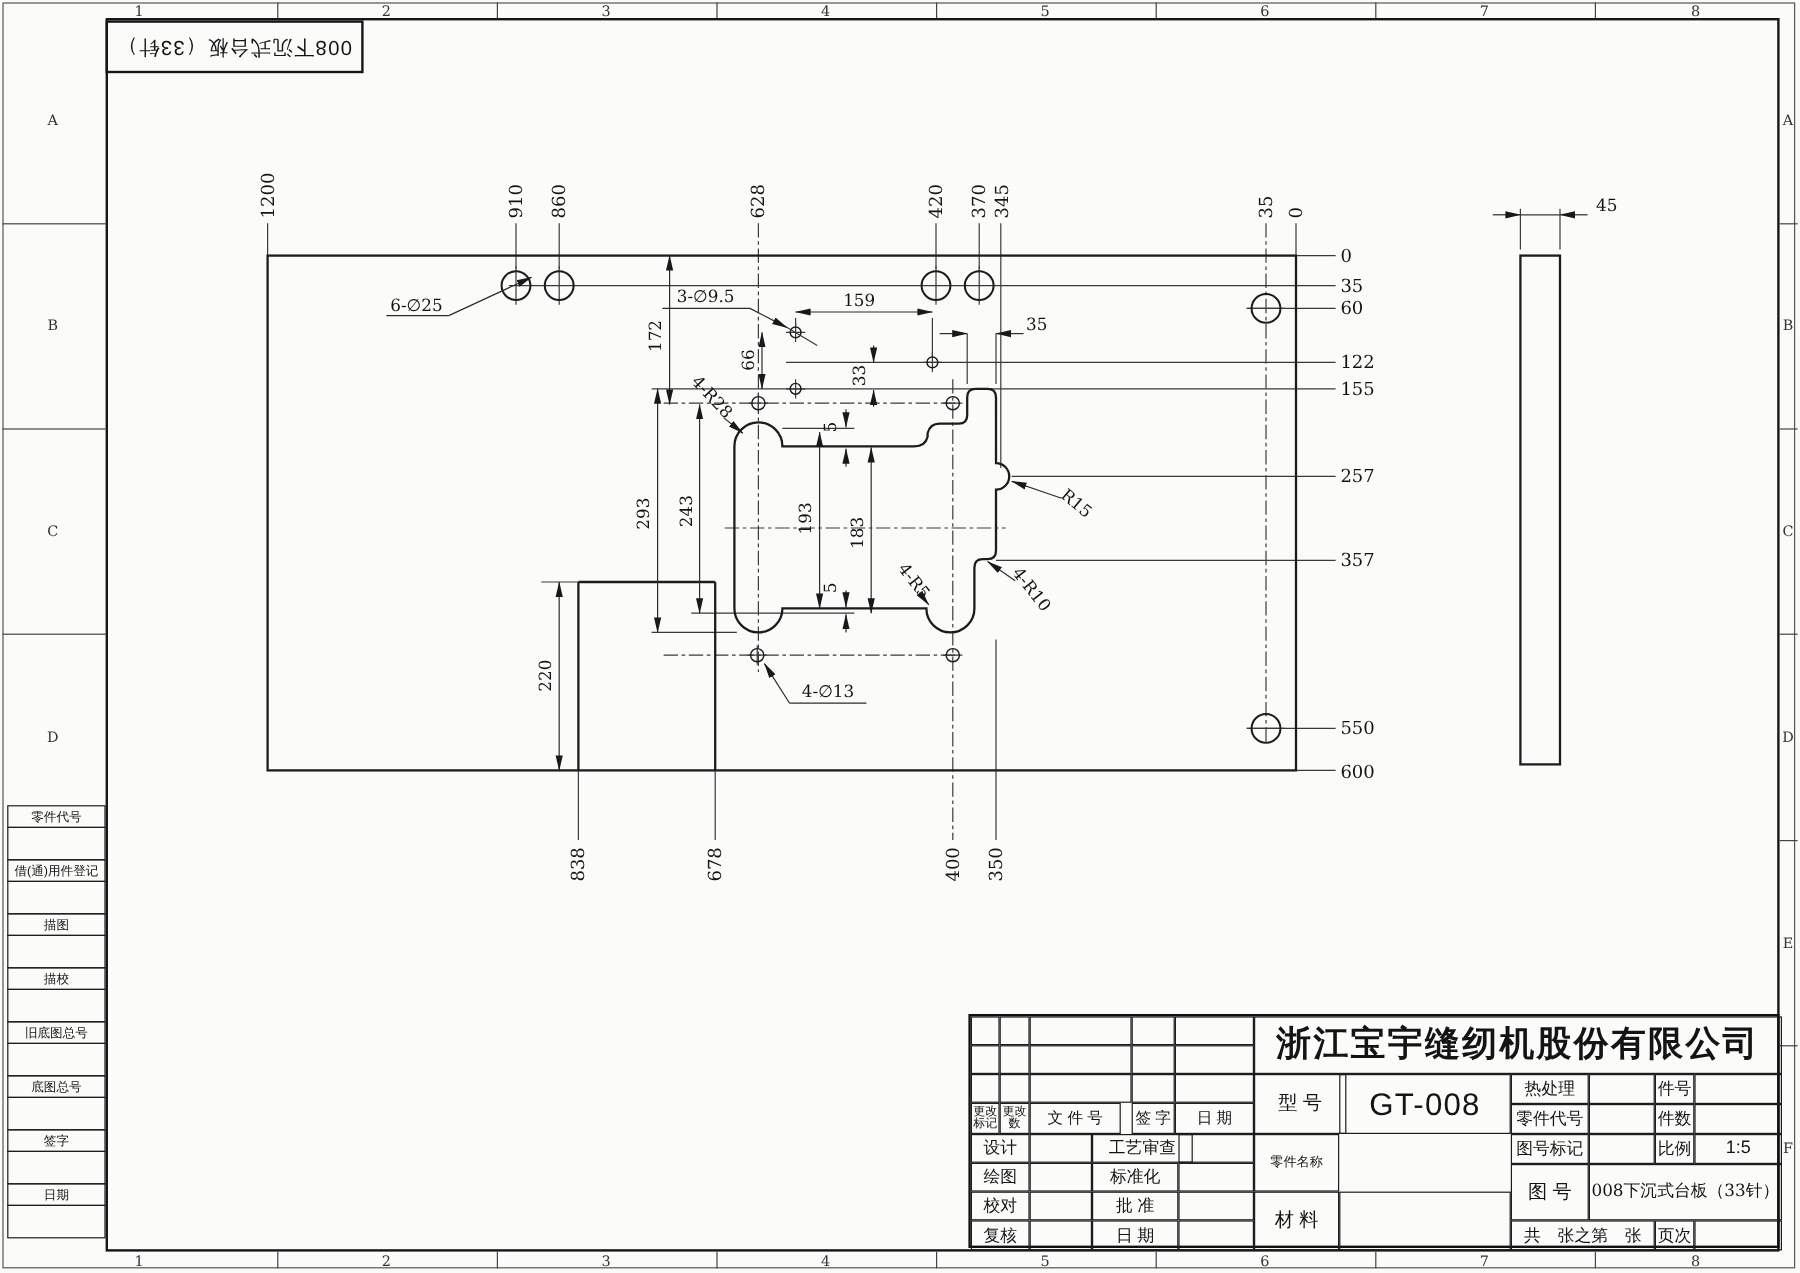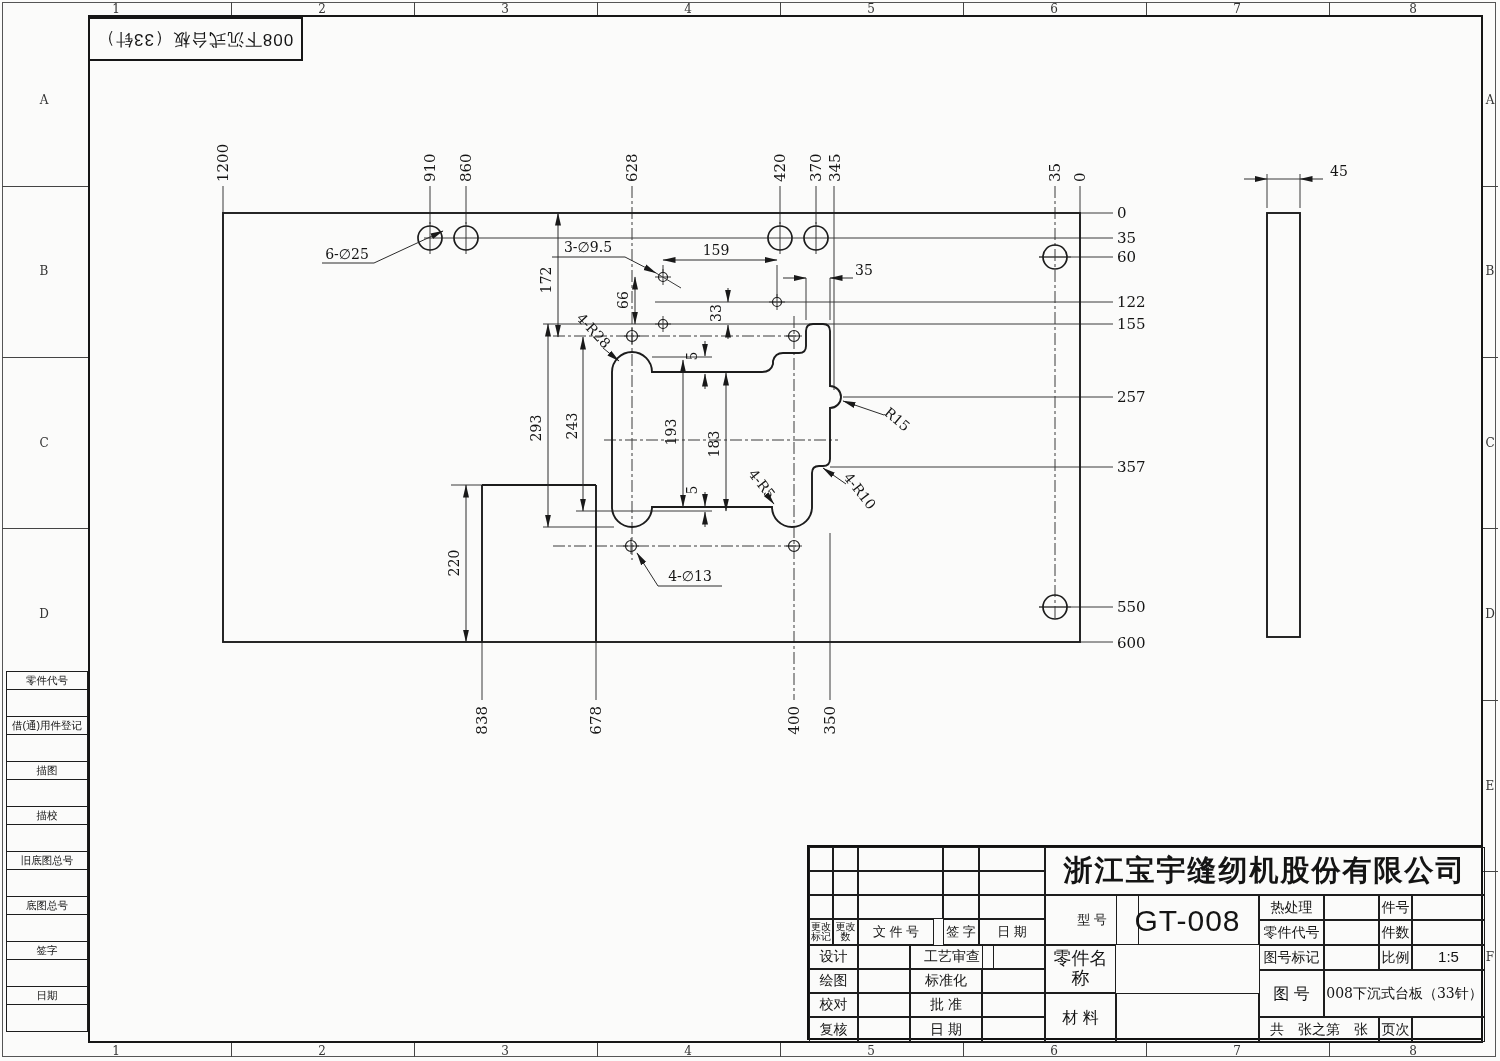--- a/index.html
+++ b/index.html
@@ -17,21 +17,21 @@
   .stamp span{transform:rotate(180deg);font-size:17px;letter-spacing:1px;white-space:nowrap}
   
   .mbox{position:absolute;left:6px;width:82px;border:1px solid #1d1d1d;box-sizing:border-box;
         display:flex;align-items:center;justify-content:center;font-size:10.5px;white-space:nowrap;overflow:hidden}
   
   .titleblock{position:absolute;left:807px;top:845px;width:676px;height:195px;border:2px solid #111;box-sizing:border-box}
   .cell{position:absolute;border:1px solid #1d1d1d;box-sizing:border-box;display:flex;align-items:center;
         justify-content:center;text-align:center;font-size:14px;line-height:1.1;overflow:visible;white-space:pre-line}
   .small2{font-size:10px;line-height:1.05;white-space:normal}
   .company{font-size:29px;font-weight:600;letter-spacing:2px;white-space:nowrap}
-  .model{font-size:30px;letter-spacing:1px}
+  .model{font-size:26px;letter-spacing:1px}
   .pname{font-size:17px}
   .dno{font-size:14px;font-family:"DejaVu Serif",serif;white-space:nowrap}
   .scale{font-size:15px}
   
   svg{position:absolute;left:0;top:0}
   .ln{stroke:#1c1c1c;stroke-width:1.9;fill:none;stroke-linecap:butt}
   .tn{stroke:#3a3a3a;stroke-width:1;fill:none}
   .cl{stroke:#3a3a3a;stroke-width:1;fill:none;stroke-dasharray:12 3 3 3}
   .dim{stroke:#2c2c2c;stroke-width:1;fill:none}
   .hc{stroke:#1c1c1c;stroke-width:1.7;fill:none}
@@ -287,23 +287,23 @@
     <div class="cell" style="left:49px;top:146px;width:52px;height:24px"></div>
     <div class="cell" style="left:101px;top:146px;width:72px;height:24px">批  准</div>
     <div class="cell" style="left:173px;top:146px;width:63px;height:24px"></div>
     <div class="cell" style="left:0;top:170px;width:49px;height:25px">复核</div>
     <div class="cell" style="left:49px;top:170px;width:52px;height:25px"></div>
     <div class="cell" style="left:101px;top:170px;width:72px;height:25px">日  期</div>
     <div class="cell" style="left:173px;top:170px;width:63px;height:25px"></div>
 
     <div class="cell company" style="left:236px;top:0;width:440px;height:48px">浙江宝宇缝纫机股份有限公司</div>
 
-    <div class="cell" style="left:236px;top:48px;width:94px;height:50px;font-size:13px">型 号</div>
+    <div class="cell" style="left:236px;top:48px;width:77px;height:50px;font-size:16px">型 号</div>
     <div class="cell model" style="left:307px;top:48px;width:143px;height:50px">GT-008</div>
-    <div class="cell" style="left:236px;top:98px;width:71px;height:48px;font-size:18px">零件名称</div>
+    <div class="cell" style="left:236px;top:98px;width:71px;height:48px;font-size:11px">零件名称</div>
     <div class="cell" style="left:236px;top:146px;width:71px;height:49px;font-size:16px">材 料</div>
     <div class="cell" style="left:307px;top:146px;width:143px;height:49px"></div>
 
     <div class="cell" style="left:450px;top:48px;width:65px;height:25px">热处理</div>
     <div class="cell" style="left:515px;top:48px;width:55px;height:25px"></div>
     <div class="cell" style="left:570px;top:48px;width:33px;height:25px">件号</div>
     <div class="cell" style="left:603px;top:48px;width:73px;height:25px"></div>
     <div class="cell" style="left:450px;top:73px;width:65px;height:25px">零件代号</div>
     <div class="cell" style="left:515px;top:73px;width:55px;height:25px"></div>
     <div class="cell" style="left:570px;top:73px;width:33px;height:25px">件数</div>

